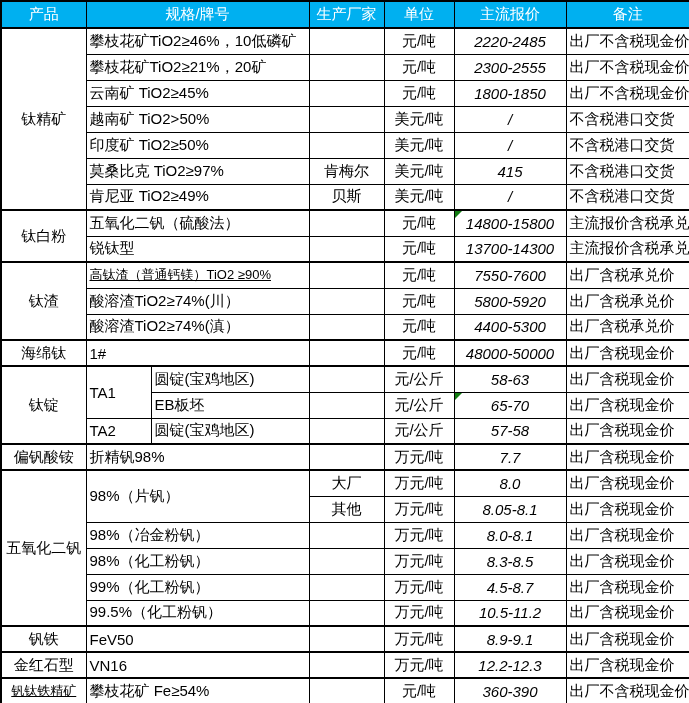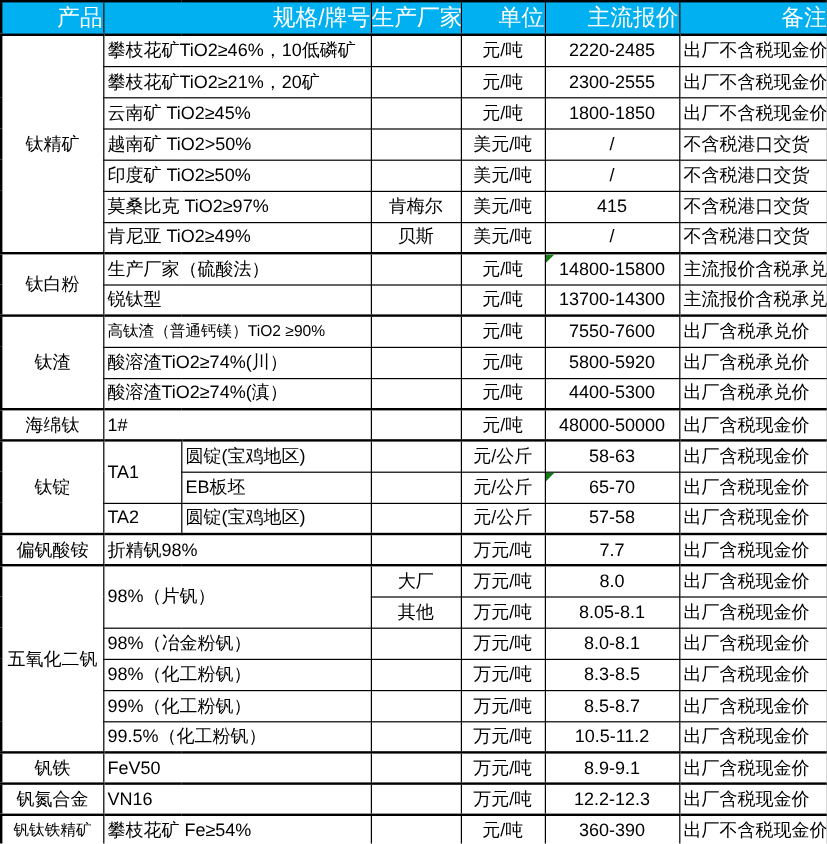--- a/index.html
+++ b/index.html
@@ -1,26 +1,26 @@
 <!DOCTYPE html>
 <html><head>
 <meta charset="utf-8">
 <style>
   html,body{margin:0;padding:0;}
   body{width:689px;height:703px;background:#fff;font-family:"Liberation Sans",sans-serif;color:#000;}
   table{border-collapse:collapse;table-layout:fixed;width:689px;height:703px;border:2px solid #000;}
   th,td{border:1px solid #000;padding:0;overflow:hidden;white-space:nowrap;font-size:15px;vertical-align:middle;}
   thead tr{height:27px;}
-  thead th{background:#00B0F0;color:#fff;font-weight:normal;text-align:right;font-size:19px;}
+  thead th{background:#00B0F0;color:#fff;font-weight:normal;text-align:center;font-size:15px;}
   tbody tr{height:26px;}
   tr.g>td{border-top-width:2px;}
   .l{text-align:left;padding-left:3px;padding-right:2px;}
   .c{text-align:center;}
-  .sm{font-size:13px;}
-  td.price{position:relative;text-align:center;}
+  .sm{font-size:13px;text-decoration:underline;}
+  td.price{position:relative;text-align:center;font-style:italic;}
   .flag{position:absolute;top:0;left:0;display:block;width:0;height:0;
         border-top:7px solid #117C11;border-right:7px solid transparent;}
 </style>
 </head>
 <body>
 
 <table>
   <colgroup>
     <col style="width:85px">
       <col style="width:65px">
@@ -88,21 +88,21 @@
     <tr>
       <td class="l" colspan="2">肯尼亚 TiO2≥49%</td>
       <td class="c">贝斯</td>
       <td class="c">美元/吨</td>
       <td class="price">/</td>
       <td class="l">不含税港口交货</td>
     </tr>
 
     <tr class="g">
       <td class="c" rowspan="2">钛白粉</td>
-      <td class="l" colspan="2">生产厂家（硫酸法）</td>
+      <td class="l" colspan="2">五氧化二钒（硫酸法）</td>
       <td class="c"></td>
       <td class="c">元/吨</td>
       <td class="price"><i class="flag"></i><span>14800-15800</span></td>
       <td class="l">主流报价含税承兑</td>
     </tr>
     <tr>
       <td class="l" colspan="2">锐钛型</td>
       <td class="c"></td>
       <td class="c">元/吨</td>
       <td class="price">13700-14300</td>
@@ -200,42 +200,42 @@
       <td class="l" colspan="2">98%（化工粉钒）</td>
       <td class="c"></td>
       <td class="c">万元/吨</td>
       <td class="price">8.3-8.5</td>
       <td class="l">出厂含税现金价</td>
     </tr>
     <tr>
       <td class="l" colspan="2">99%（化工粉钒）</td>
       <td class="c"></td>
       <td class="c">万元/吨</td>
-      <td class="price">8.5-8.7</td>
+      <td class="price">4.5-8.7</td>
       <td class="l">出厂含税现金价</td>
     </tr>
     <tr>
       <td class="l" colspan="2">99.5%（化工粉钒）</td>
       <td class="c"></td>
       <td class="c">万元/吨</td>
       <td class="price">10.5-11.2</td>
       <td class="l">出厂含税现金价</td>
     </tr>
 
     <tr class="g">
       <td class="c">钒铁</td>
       <td class="l" colspan="2">FeV50</td>
       <td class="c"></td>
       <td class="c">万元/吨</td>
       <td class="price">8.9-9.1</td>
       <td class="l">出厂含税现金价</td>
     </tr>
 
     <tr class="g">
-      <td class="c">钒氮合金</td>
+      <td class="c">金红石型</td>
       <td class="l" colspan="2">VN16</td>
       <td class="c"></td>
       <td class="c">万元/吨</td>
       <td class="price">12.2-12.3</td>
       <td class="l">出厂含税现金价</td>
     </tr>
 
     <tr class="g">
       <td class="c sm">钒钛铁精矿</td>
       <td class="l" colspan="2">攀枝花矿 Fe≥54%</td>

